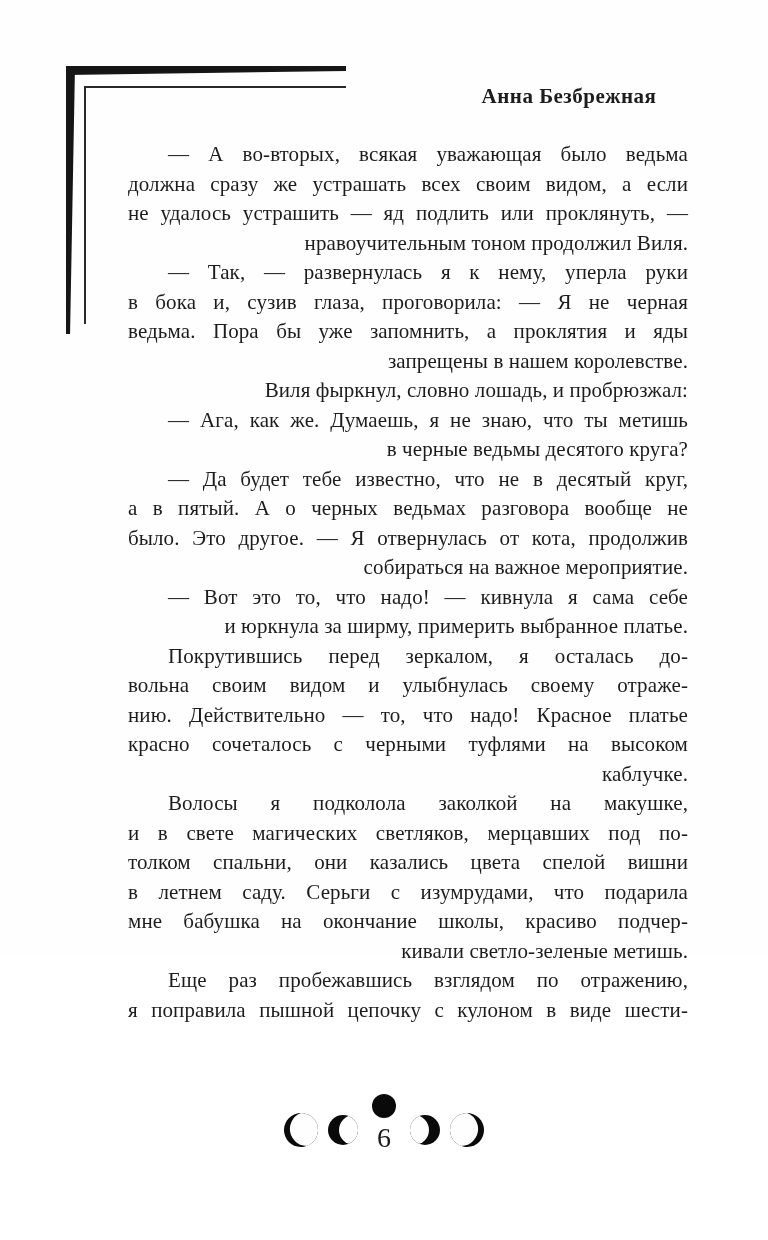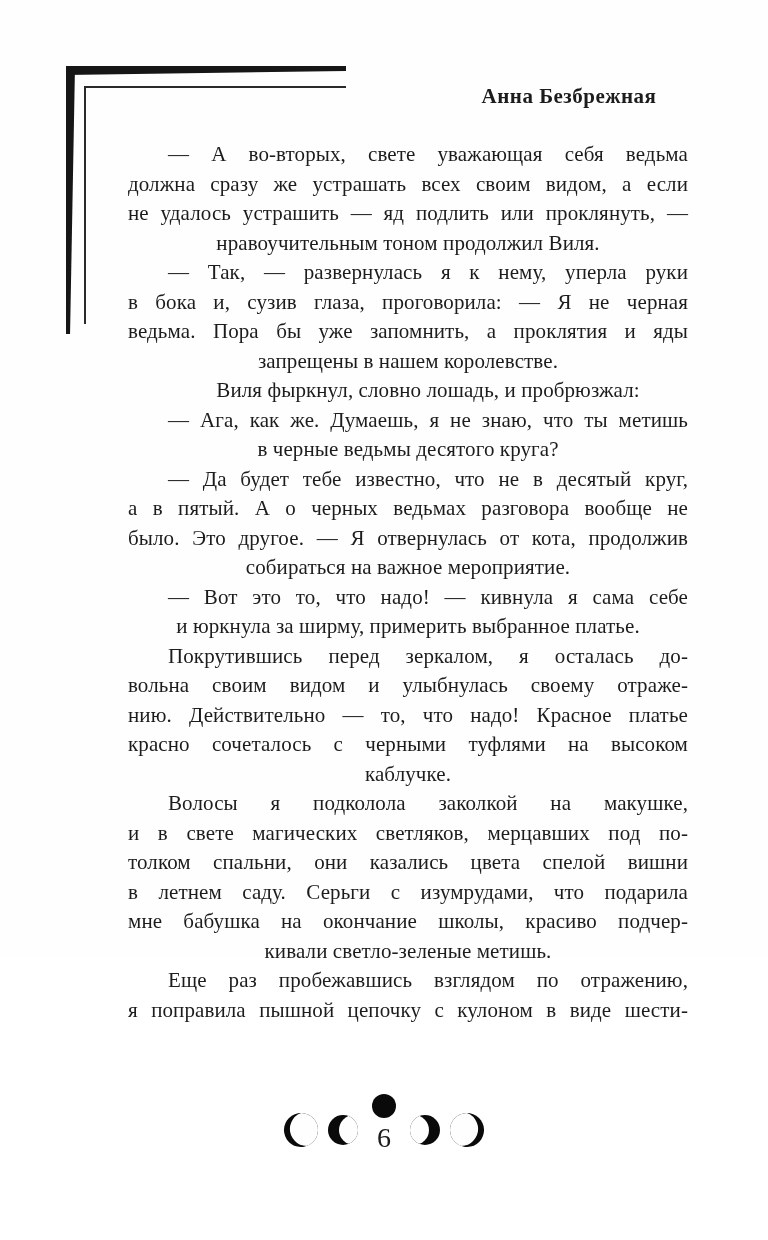--- a/index.html
+++ b/index.html
@@ -51,21 +51,21 @@
   
   .body-block {
     position: absolute;
     left: 128px; top: 140px;
     width: 560px;
   }
   .para { margin: 0; }
   .line {
     font-size: 21px;
     line-height: 29.5px;
-    text-align: center;
+    text-align: right;
     white-space: nowrap;
     letter-spacing: 0.1px;
   }
   .line.just {
     white-space: normal;
     text-align: justify;
     text-align-last: justify;
   }
   .line.first { padding-left: 40px; }
 
@@ -114,21 +114,21 @@
     <div class="corner-outer-h"></div>
     <div class="corner-outer-v"></div>
     <div class="corner-inner-h"></div>
     <div class="corner-inner-v"></div>
   </div>
 
   <div class="running-head">Анна Безбрежная</div>
 
   <div class="body-block">
       <div class="para">
-        <div class="line first just">— А во-вторых, свете уважающая себя ведьма</div>
+        <div class="line first just">— А во-вторых, всякая уважающая было ведьма</div>
         <div class="line just">должна сразу же устрашать всех своим видом, а если</div>
         <div class="line just">не удалось устрашить — яд подлить или проклянуть, —</div>
         <div class="line">нравоучительным тоном продолжил Виля.</div>
       </div>
       <div class="para">
         <div class="line first just">— Так, — развернулась я к нему, уперла руки</div>
         <div class="line just">в бока и, сузив глаза, проговорила: — Я не черная</div>
         <div class="line just">ведьма. Пора бы уже запомнить, а проклятия и яды</div>
         <div class="line">запрещены в нашем королевстве.</div>
       </div>

